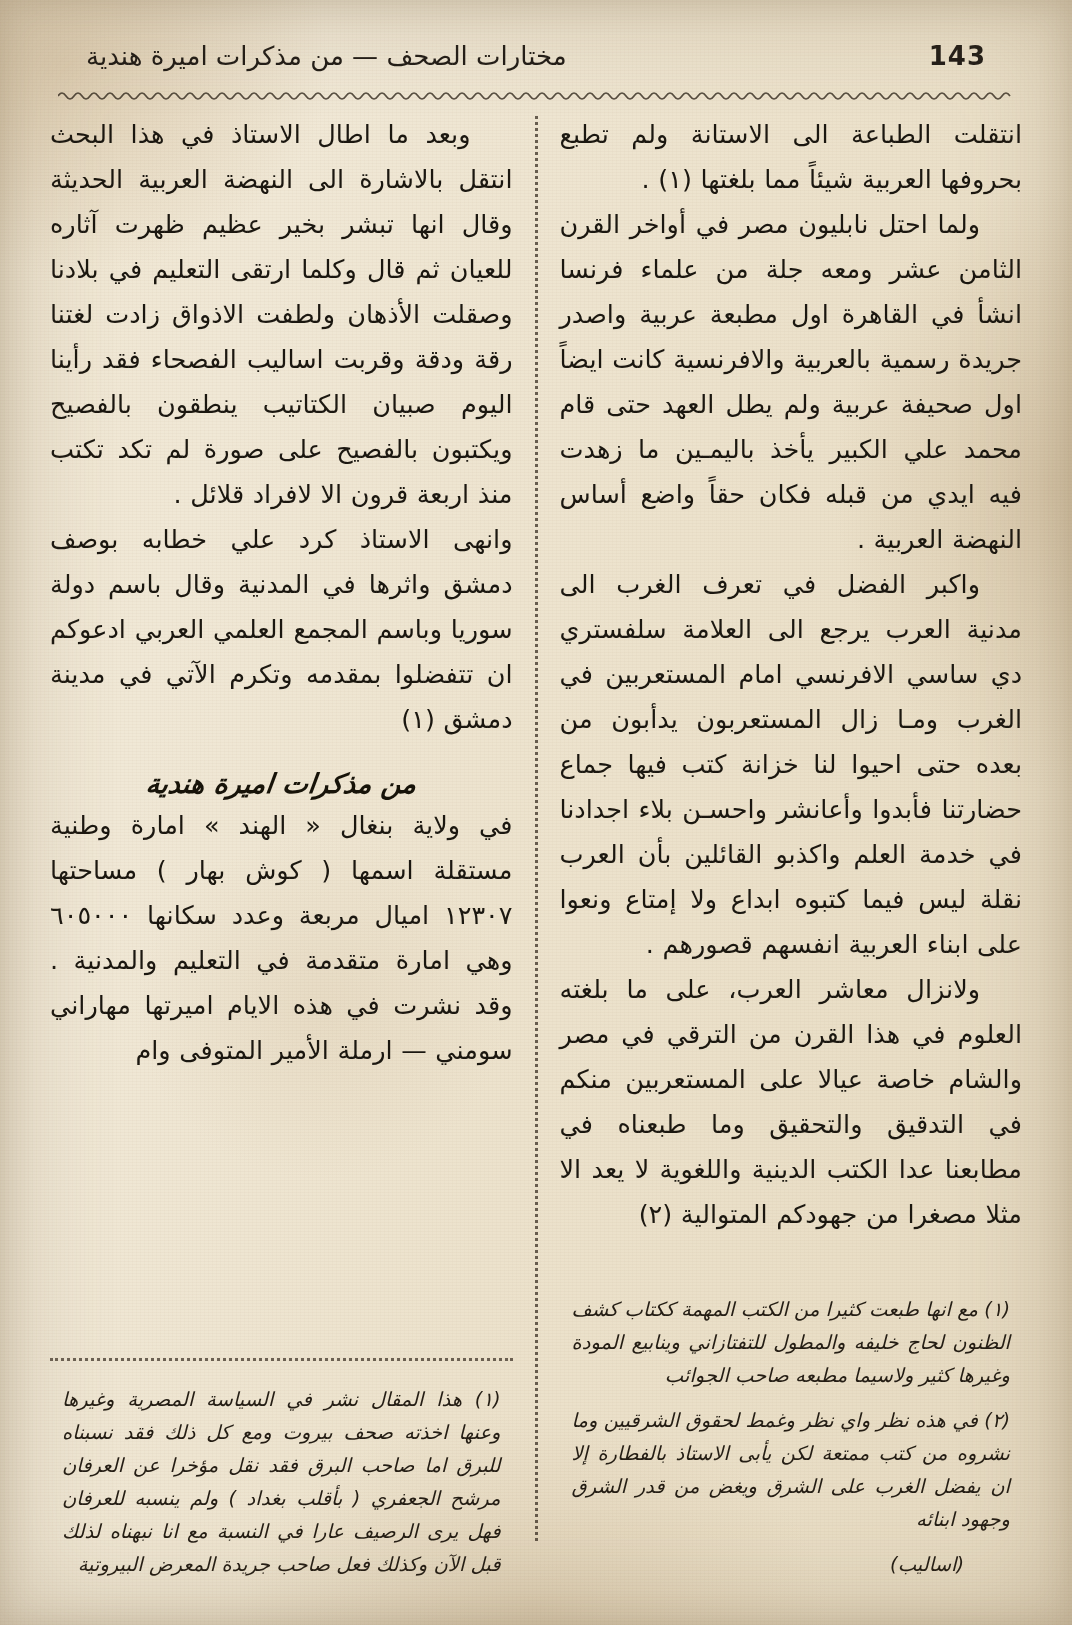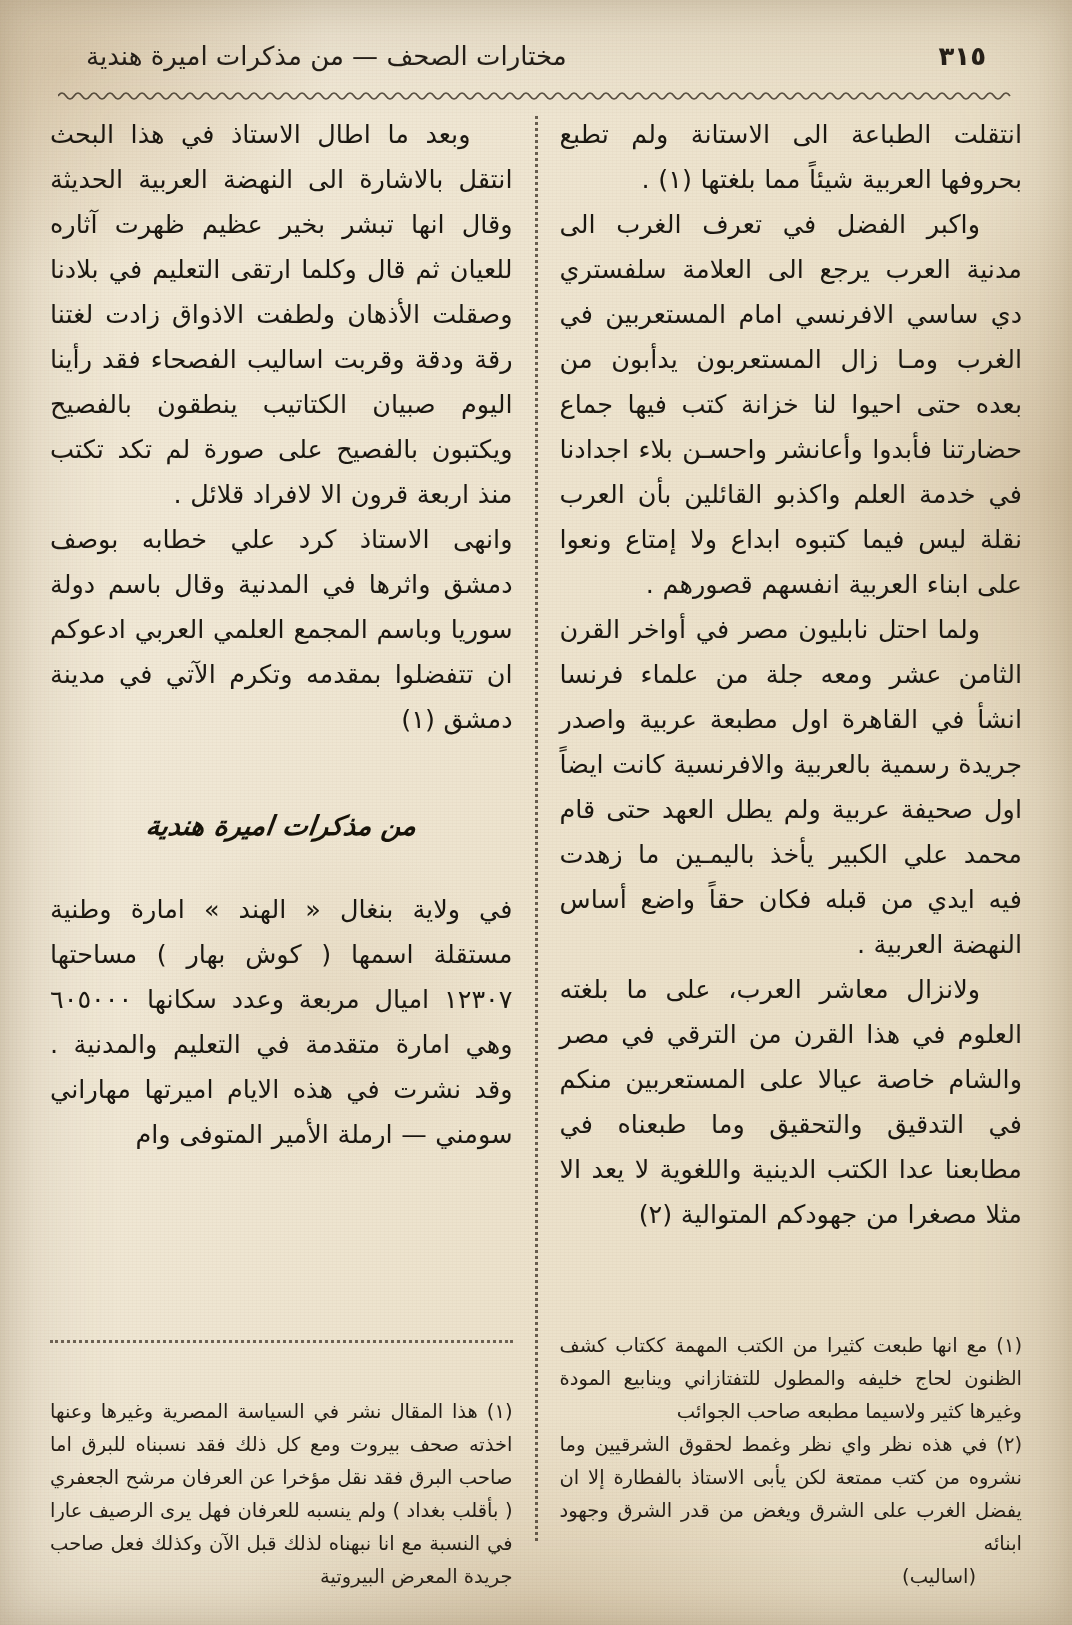--- a/index.html
+++ b/index.html
@@ -53,21 +53,21 @@
   .cols{
     position:absolute;top:112px;right:40px;left:40px;bottom:32px;
     display:flex;flex-direction:row;
   }
   .col{
     position:relative;flex:1 1 50%;
     display:flex;flex-direction:column;
     padding:0 18px;
   }
   .col-right{padding-right:10px;align-items:center;}
-  .col-left{padding-left:10px;gap:42px;}
+  .col-left{padding-left:10px;}
   .col-divider{
     flex:0 0 0px;width:0;
     border-right:3px dotted rgba(52,42,30,.72);
     margin:4px 4px 52px 4px;
   }
 
   .body-text{
     font-size:25.5px;
     line-height:45px;
     text-align:justify;
@@ -99,48 +99,48 @@
     border-top:3px dotted rgba(52,42,30,.70);
     height:0;
   }
   .footnotes{
     font-size:19.5px;
     line-height:33px;
     text-align:justify;
     text-align-last:right;
     color:#241d14;
   }
-  .footnotes p{margin:0;}
+  .footnotes p{margin:12px;font-style:italic;}
   .fn-src{display:inline-block;margin-right:46px;}
 
   .spacer{flex:1 1 auto;}
 </style>
 </head>
 <body>
 
 <div id="page">
 
   <div class="header">
-    <div class="hdr-page">٣١٥</div>
+    <div class="hdr-page">143</div>
     <div class="hdr-title">مختارات الصحف — من مذكرات اميرة هندية</div>
   </div>
 
   <div class="wavy">
     <svg width="956" height="14" viewBox="0 0 956 14" preserveAspectRatio="none" aria-hidden="true">
       <path d="M0,8 Q4,2 8,8 T16,8 T24,8 T32,8 T40,8 T48,8 T56,8 T64,8 T72,8 T80,8 T88,8 T96,8 T104,8 T112,8 T120,8 T128,8 T136,8 T144,8 T152,8 T160,8 T168,8 T176,8 T184,8 T192,8 T200,8 T208,8 T216,8 T224,8 T232,8 T240,8 T248,8 T256,8 T264,8 T272,8 T280,8 T288,8 T296,8 T304,8 T312,8 T320,8 T328,8 T336,8 T344,8 T352,8 T360,8 T368,8 T376,8 T384,8 T392,8 T400,8 T408,8 T416,8 T424,8 T432,8 T440,8 T448,8 T456,8 T464,8 T472,8 T480,8 T488,8 T496,8 T504,8 T512,8 T520,8 T528,8 T536,8 T544,8 T552,8 T560,8 T568,8 T576,8 T584,8 T592,8 T600,8 T608,8 T616,8 T624,8 T632,8 T640,8 T648,8 T656,8 T664,8 T672,8 T680,8 T688,8 T696,8 T704,8 T712,8 T720,8 T728,8 T736,8 T744,8 T752,8 T760,8 T768,8 T776,8 T784,8 T792,8 T800,8 T808,8 T816,8 T824,8 T832,8 T840,8 T848,8 T856,8 T864,8 T872,8 T880,8 T888,8 T896,8 T904,8 T912,8 T920,8 T928,8 T936,8 T944,8 T952,8" fill="none" stroke="#2e251a" stroke-width="1.7"></path>
     </svg>
   </div>
 
   <div class="cols">
 
     <div class="col col-right">
       <div class="body-text">
         <p>انتقلت الطباعة الى الاستانة ولم تطبع بحروفها العربية شيئاً مما بلغتها (١) .</p>
+        <p class="indent">ولما احتل نابليون مصر في أواخر القرن الثامن عشر ومعه جلة من علماء فرنسا انشأ في القاهرة اول مطبعة عربية واصدر جريدة رسمية بالعربية والافرنسية كانت ايضاً اول صحيفة عربية ولم يطل العهد حتى قام محمد علي الكبير يأخذ باليمـين ما زهدت فيه ايدي من قبله فكان حقاً واضع أساس النهضة العربية .</p>
         <p class="indent">واكبر الفضل في تعرف الغرب الى مدنية العرب يرجع الى العلامة سلفستري دي ساسي الافرنسي امام المستعربين في الغرب ومـا زال المستعربون يدأبون من بعده حتى احيوا لنا خزانة كتب فيها جماع حضارتنا فأبدوا وأعانشر واحسـن بلاء اجدادنا في خدمة العلم واكذبو القائلين بأن العرب نقلة ليس فيما كتبوه ابداع ولا إمتاع ونعوا على ابناء العربية انفسهم قصورهم .</p>
-        <p class="indent">ولما احتل نابليون مصر في أواخر القرن الثامن عشر ومعه جلة من علماء فرنسا انشأ في القاهرة اول مطبعة عربية واصدر جريدة رسمية بالعربية والافرنسية كانت ايضاً اول صحيفة عربية ولم يطل العهد حتى قام محمد علي الكبير يأخذ باليمـين ما زهدت فيه ايدي من قبله فكان حقاً واضع أساس النهضة العربية .</p>
         <p class="indent">ولانزال معاشر العرب، على ما بلغته العلوم في هذا القرن من الترقي في مصر والشام خاصة عيالا على المستعربين منكم في التدقيق والتحقيق وما طبعناه في مطابعنا عدا الكتب الدينية واللغوية لا يعد الا مثلا مصغرا من جهودكم المتوالية (٢)</p>
       </div>
 
       <div class="spacer"></div>
 
       <div class="fn-rule"></div>
       <div class="footnotes">
         <p>(١) مع انها طبعت كثيرا من الكتب المهمة ككتاب كشف الظنون لحاج خليفه والمطول للتفتازاني وينابيع المودة وغيرها كثير ولاسيما مطبعه صاحب الجوائب</p>
         <p>(٢) في هذه نظر واي نظر وغمط لحقوق الشرقيين وما نشروه من كتب ممتعة لكن يأبى الاستاذ بالفطارة إلا ان يفضل الغرب على الشرق ويغض من قدر الشرق وجهود ابنائه</p>
         <p><span class="fn-src">(اساليب)</span></p>

